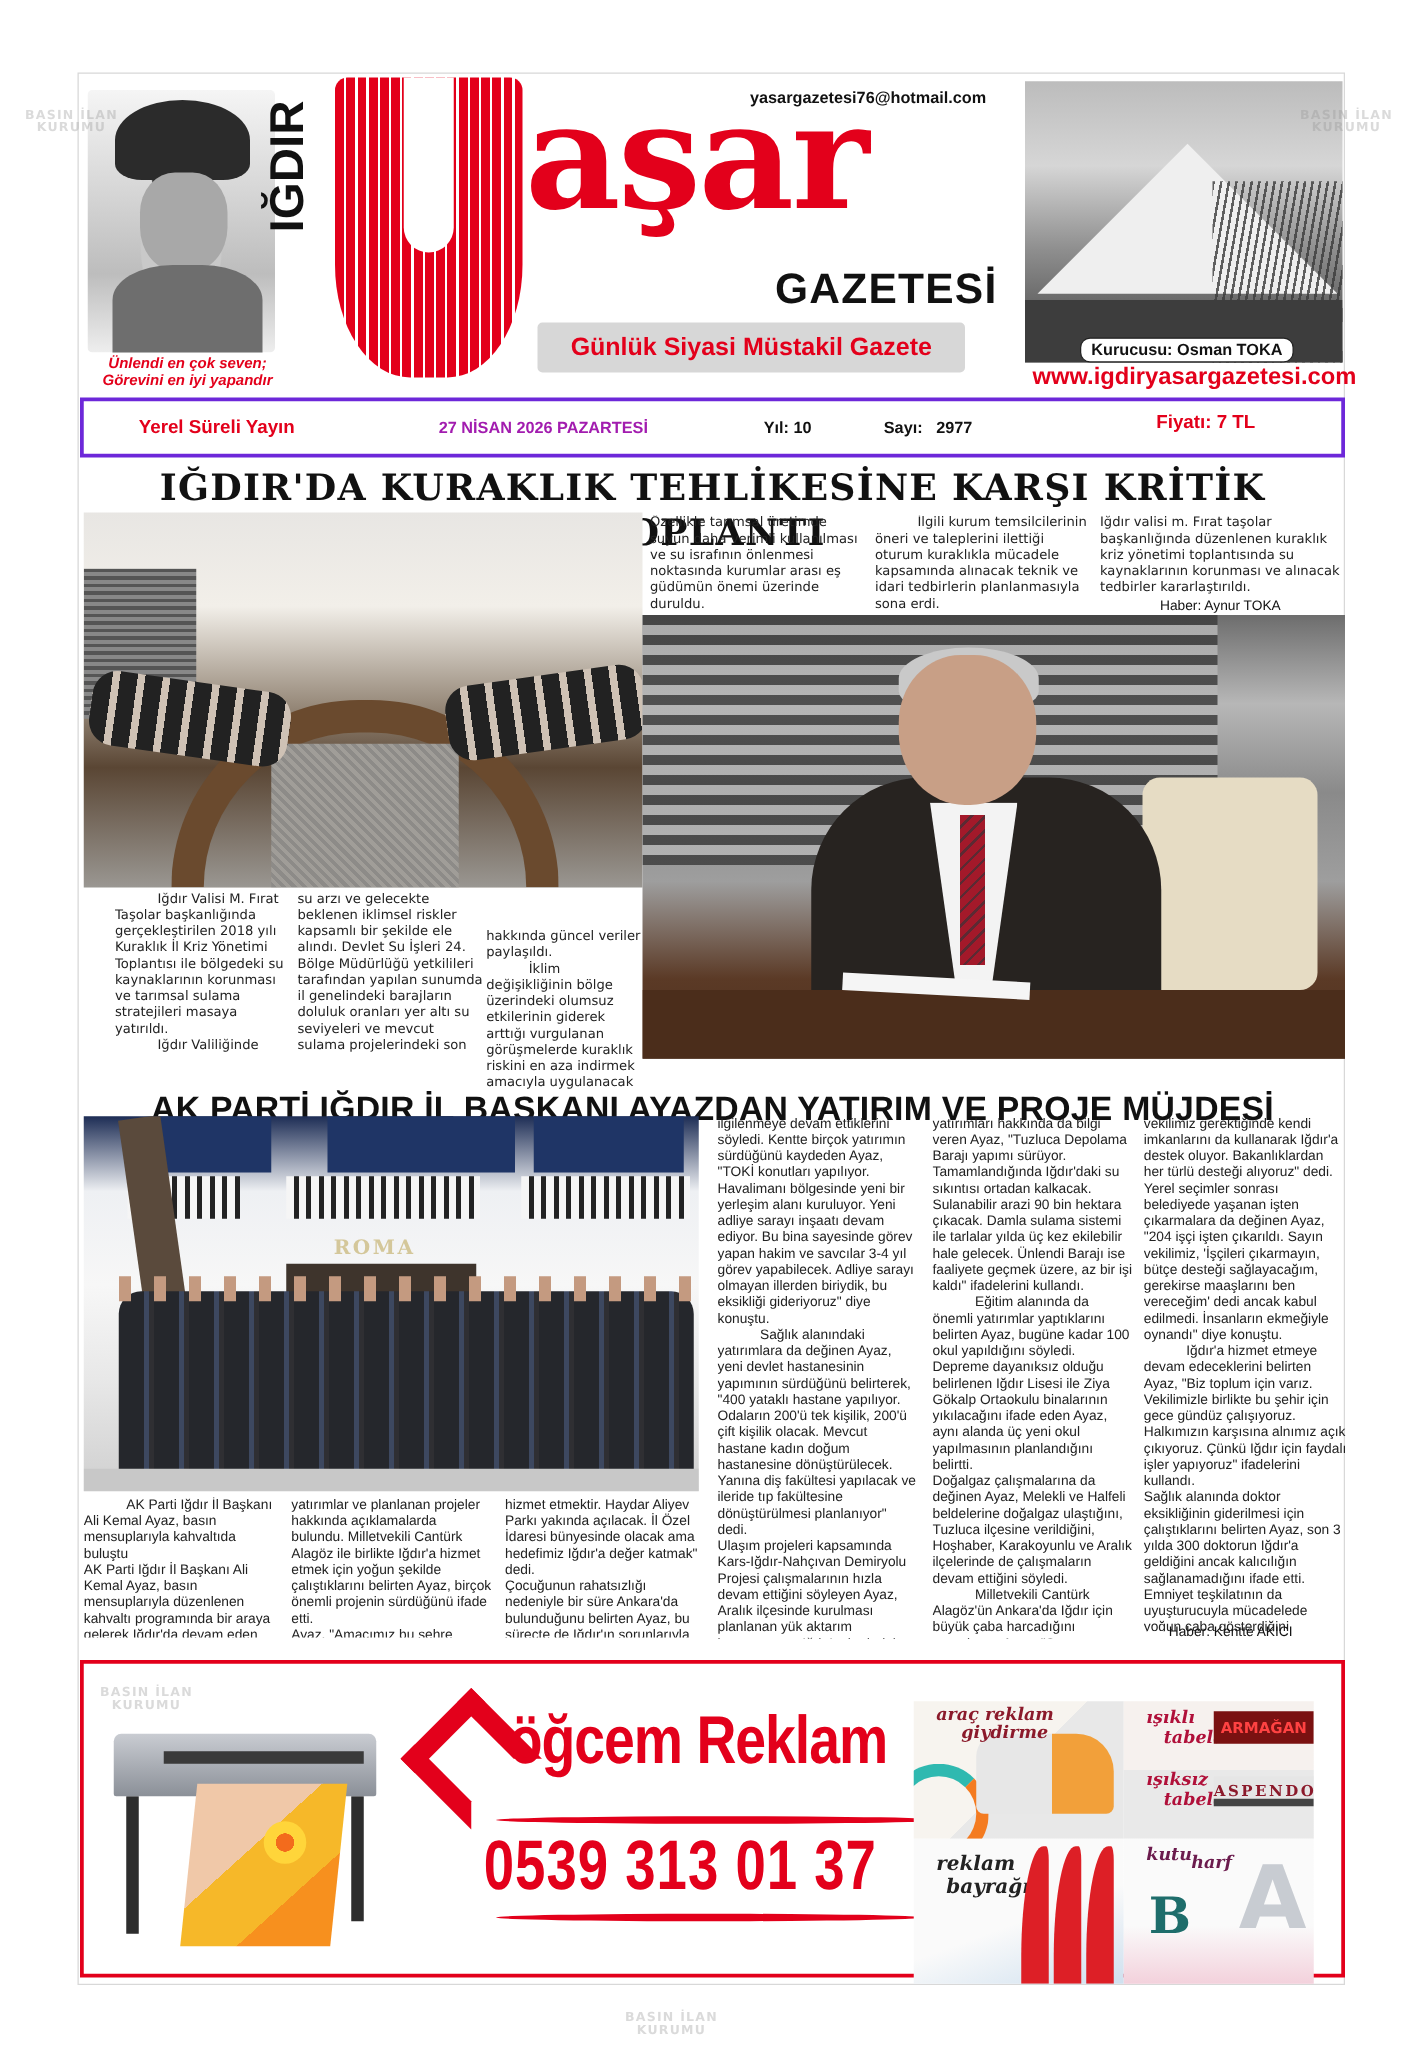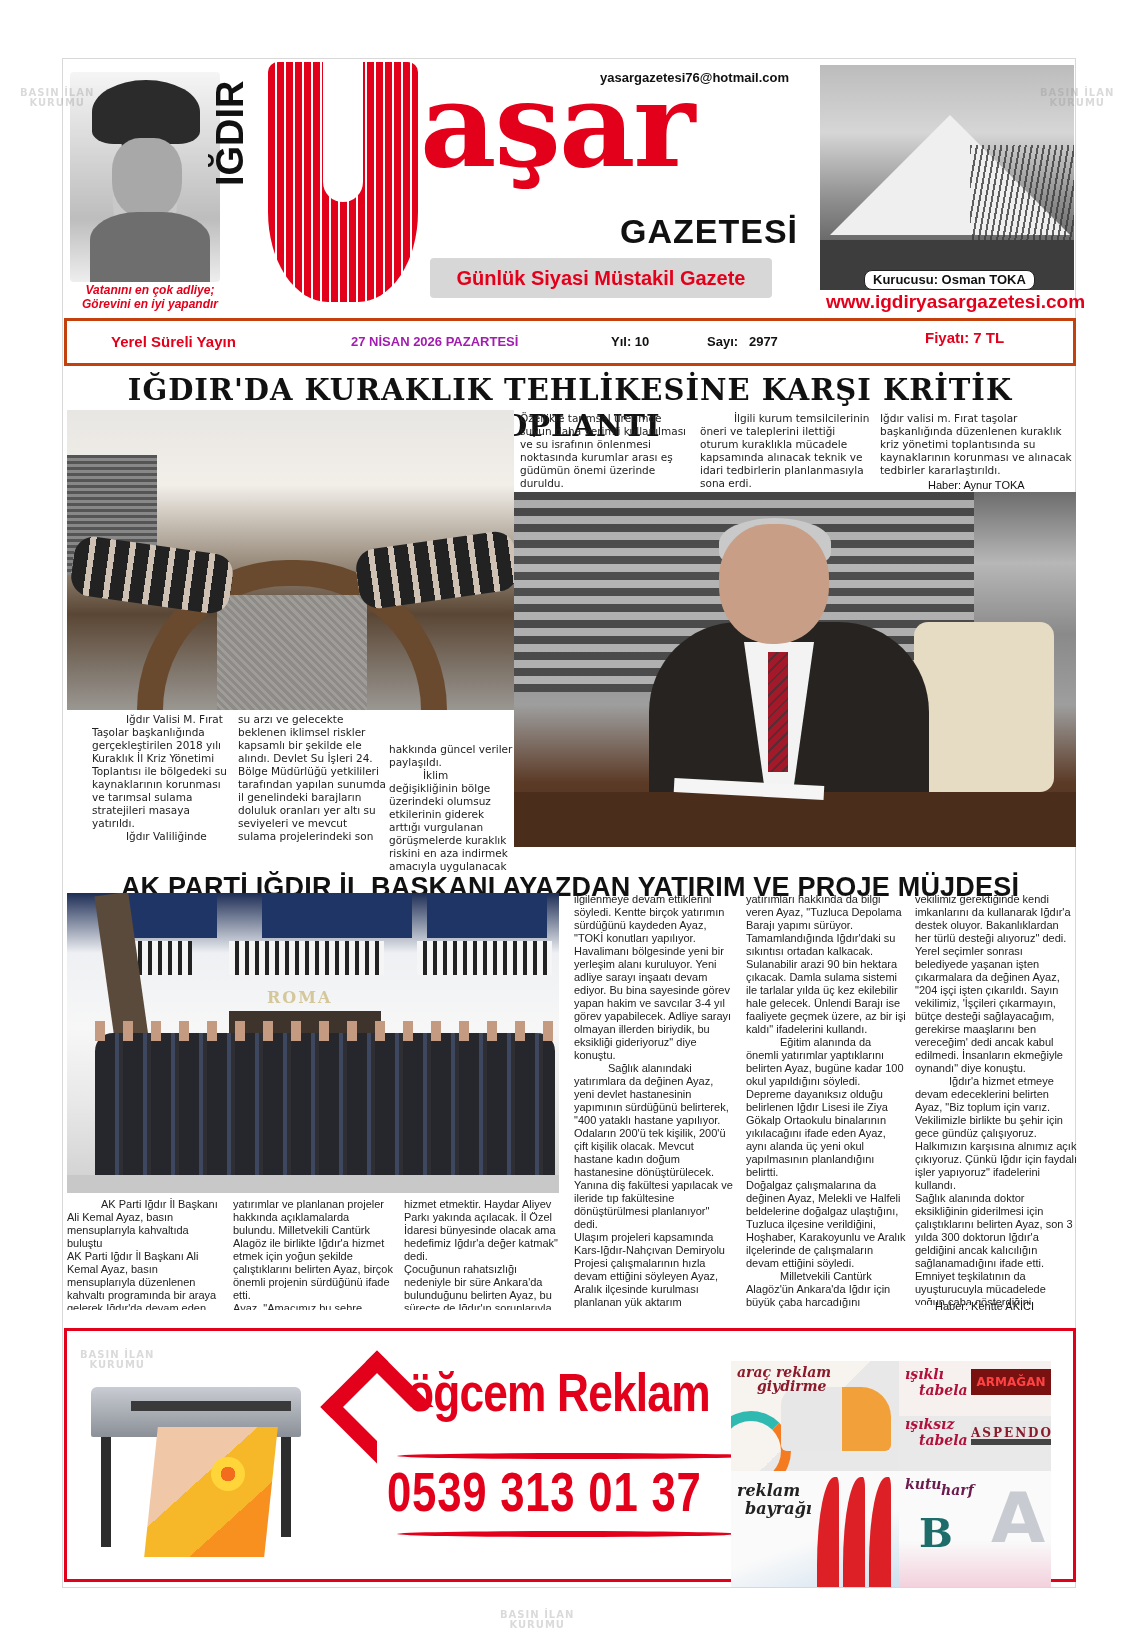--- a/index.html
+++ b/index.html
@@ -37,21 +37,21 @@
   .mountain .peak { position: absolute; left: 10px; top: 50px; width: 0; height: 0;
                     border-left: 120px solid transparent; border-right: 120px solid transparent; border-bottom: 120px solid #efefef; }
   .mountain .trees { position: absolute; left: 150px; top: 80px; width: 110px; height: 150px;
                      background: repeating-linear-gradient(100deg, #3a3a3a 0 2px, transparent 2px 6px); opacity: .8; }
   .mountain .ground { position: absolute; left: 0; bottom: 0; width: 100%; height: 50px; background: #3d3d3d; }
   .founder { position: absolute; left: 864px; top: 270px; padding: 1px 8px; background: #fff; border: 1px solid #222; border-radius: 8px;
              font: bold 13px/16px "Liberation Sans", sans-serif; color: #111; }
   .website { position: absolute; left: 826px; top: 291px; font: bold 19px/22px "Liberation Sans", sans-serif; color: #e3001b; }
 
   
-  .infobar { position: absolute; left: 64px; top: 318px; width: 1012px; height: 48px; border: 3px solid #c2410c; }
+  .infobar { position: absolute; left: 64px; top: 318px; width: 1012px; height: 48px; border: 3px solid #6d28d9; }
   .infobar span { position: absolute; top: 12px; font: bold 13px/18px "Liberation Sans", sans-serif; }
   .ib-type { left: 44px; color: #e3001b; font-size: 15px !important; }
   .ib-date { left: 284px; color: #a21caf; }
   .ib-year { left: 544px; color: #111; }
   .ib-issue { left: 640px; color: #111; }
   .ib-price { left: 858px; color: #e3001b; font-size: 15px !important; top: 8px !important; }
 
   
   .headline1 { position: absolute; left: 64px; top: 372px; width: 1012px; text-align: center;
                font: bold 29px/36px "DejaVu Serif", serif; color: #111; letter-spacing: 1px; }
@@ -109,21 +109,21 @@
   .printer .flower { position: absolute; left: 120px; top: 70px; width: 34px; height: 34px; border-radius: 50%; background: radial-gradient(circle, #f36b1c 0 30%, #ffd53a 31% 100%); }
   .printer .leg1 { position: absolute; left: 10px; top: 50px; width: 10px; height: 110px; background: #2d2d2d; }
   .printer .leg2 { position: absolute; left: 190px; top: 50px; width: 10px; height: 100px; background: #2d2d2d; }
   .brand-g { position: absolute; left: 270px; top: 36px; width: 80px; height: 80px; border: 16px solid #e3001b; border-right-color: transparent; transform: rotate(45deg); }
   .brand-name { position: absolute; left: 340px; top: 30px; font: bold 54px/62px "Liberation Sans", sans-serif; color: #e3001b; transform: scaleX(0.82); transform-origin: left; letter-spacing: -1px; }
   .swoosh { position: absolute; height: 6px; background: #e3001b; border-radius: 50%; }
   .phone { position: absolute; left: 320px; top: 130px; font: bold 56px/62px "Liberation Sans", sans-serif; color: #e3001b; transform: scaleX(0.78); transform-origin: left; letter-spacing: 1px; }
 
   .tiles { position: absolute; left: 664px; top: 30px; width: 320px; height: 226px; }
   .tile { position: absolute; overflow: hidden; }
-  .tile span { position: absolute; font: italic bold 14px/15px "DejaVu Serif", serif; }
+  .tile span { position: absolute; font: italic bold 14px/15px "DejaVu Serif", serif; margin-left: 12px; }
   .t1 { left: 0; top: 0; width: 168px; height: 110px; background: linear-gradient(135deg, #f7f4ef 0 50%, #e8e8e8 50%); }
   .t1 .van { position: absolute; left: 50px; top: 26px; width: 110px; height: 64px; background: linear-gradient(90deg, #e7e7e7 0 55%, #f2a03a 55%); border-radius: 18px 30px 6px 6px; }
   .t1 .arc { position: absolute; left: -20px; top: 50px; width: 80px; height: 80px; border-radius: 50%; border: 10px solid #2fb9b0; border-right-color: #f47b20; border-bottom-color: transparent; }
   .t2 { left: 168px; top: 0; width: 152px; height: 110px; background: linear-gradient(180deg, #f6f1ee 0 50%, #e9e9e9 50% 100%); }
   .t2 .lit { position: absolute; left: 72px; top: 8px; width: 80px; height: 26px; background: #7a1111; color: #ff4242; font: bold 12px/26px "DejaVu Sans", sans-serif; text-align: center; }
   .t2 .unlit { position: absolute; left: 72px; top: 60px; width: 80px; height: 24px; background: #e6e6e6; color: #8b1a2b; font: bold 12px/24px "DejaVu Serif", serif; text-align: center; letter-spacing: 2px; border-bottom: 6px solid #444; }
   .t3 { left: 0; top: 110px; width: 168px; height: 116px; background: linear-gradient(160deg, #fafafa 0 55%, #cfe0ef 100%); }
   .t3 .flag { position: absolute; top: 6px; width: 22px; height: 110px; background: #dd1f26; border-radius: 80% 10% 0 0; }
   .t4 { left: 168px; top: 110px; width: 152px; height: 116px; background: linear-gradient(180deg, #fafafa 0 60%, #f3d1dc 100%); }
   .t4 .B { position: absolute; left: 20px; top: 40px; font: bold 40px/44px "DejaVu Serif", serif; color: #1e6d6b; }
@@ -136,21 +136,21 @@
 <body>
 
 <div class="page"></div>
 
 <div class="atat">
   <div class="hat"></div>
   <div class="face"></div>
   <div class="body"></div>
 </div>
 <div class="motto">
-  <div>Vatanını en çok adliye;</div>
+  <div>Ünlendi en çok seven;</div>
   <div>Görevini en iyi yapandır</div>
 </div>
 
 <div class="igdir-vert">IĞDIR</div>
 <div class="logo-y">
     <div class="notch"></div>
   </div>
 <div class="logo-word">aşar</div>
 <div class="email">yasargazetesi76@hotmail.com</div>
 <div class="gazetesi">GAZETESİ</div>

